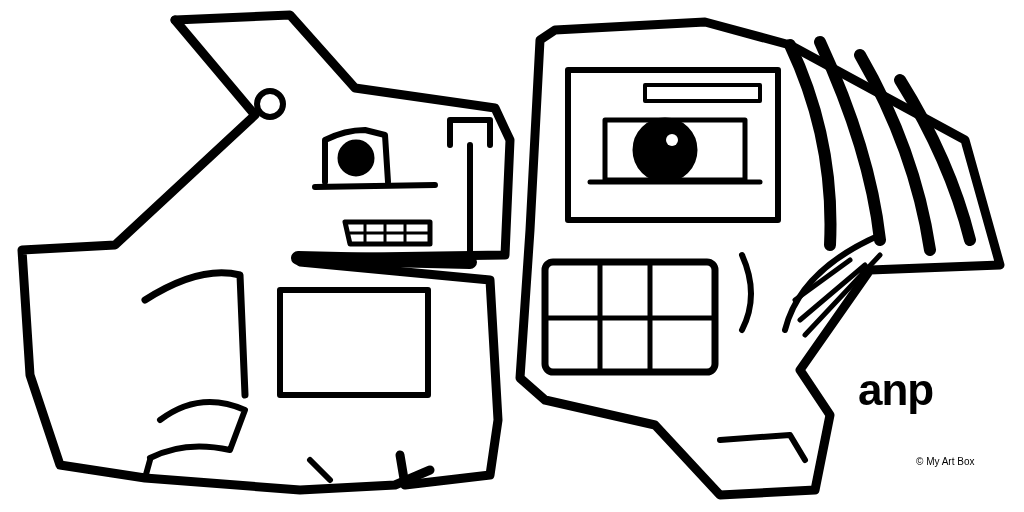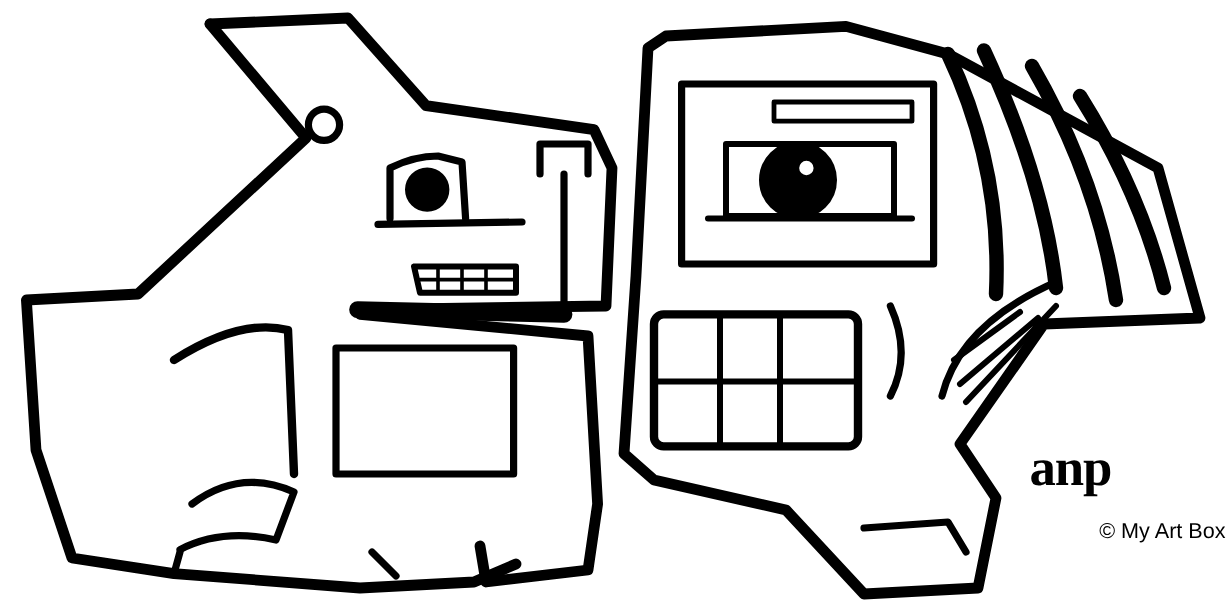--- a/index.html
+++ b/index.html
@@ -1,19 +1,19 @@
 <!DOCTYPE html>
 <html><head>
 <meta charset="utf-8">
 <style>
   html,body{margin:0;padding:0;background:#ffffff;}
   body{width:1024px;height:512px;overflow:hidden;position:relative;font-family:"DejaVu Sans",sans-serif;}
   #art{position:absolute;left:0;top:0;width:1024px;height:512px;}
-  .sig{position:absolute;left:858px;top:368px;font-family:Liberation Serif, serif;font-weight:bold;font-size:44px;letter-spacing:-1px;color:#000;line-height:1;}
-  .credit{position:absolute;left:916px;top:432px;font-family:"Liberation Sans",sans-serif;font-size:18px;color:#000;}
+  .sig{position:absolute;left:858px;top:368px;font-family:Liberation Sans, sans-serif;font-weight:bold;font-size:44px;letter-spacing:-1px;color:#000;line-height:1;}
+  .credit{position:absolute;left:916px;top:456px;font-family:"Liberation Sans",sans-serif;font-size:10px;color:#000;}
 </style>
 </head>
 <body>
 
 <svg id="art" viewBox="0 0 1024 512" xmlns="http://www.w3.org/2000/svg">
   <g fill="none" stroke="#000" stroke-width="9" stroke-linejoin="round" stroke-linecap="round">
 
     <g>
 
       <path d="M175 20 L290 15 L355 88 L495 108 L510 140 L505 255 L300 258"></path>

